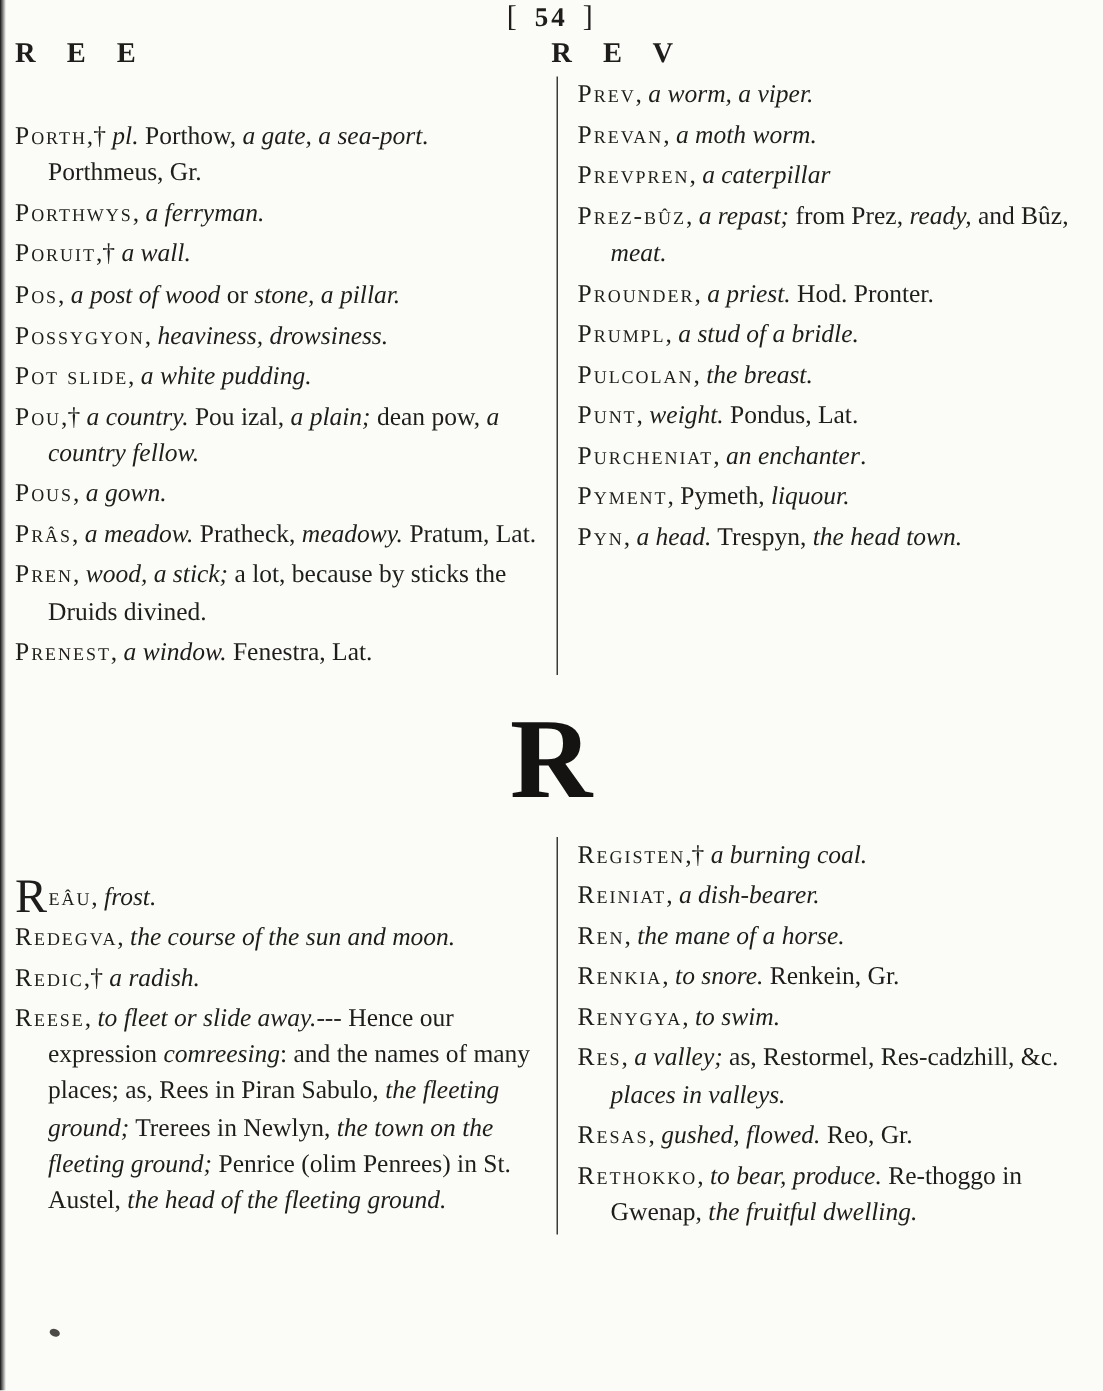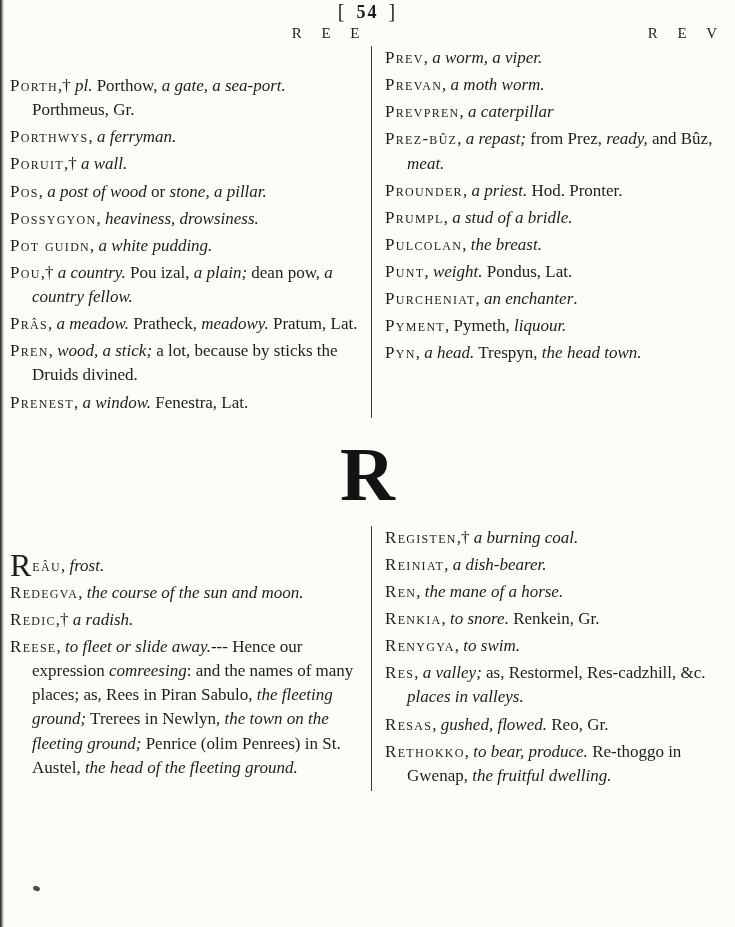--- a/index.html
+++ b/index.html
@@ -50,23 +50,23 @@
     font-size: 20px;
     padding: 0 10px;
   }
   
   .headers-row {
     display: flex;
     margin-bottom: 4px;
   }
   .headers-row .hdr {
     flex: 1 1 50%;
-    text-align: right;
-    font-size: 15px;
-    font-weight: normal;
+    text-align: left;
+    font-size: 19px;
+    font-weight: bold;
     letter-spacing: 8px;
   }
   
   .section {
     display: flex;
     align-items: stretch;
   }
   .col {
     box-sizing: border-box;
   }
@@ -127,22 +127,23 @@
     <div class="hdr">R E V</div>
   </div>
 
   <div class="section">
     <div class="col col-left">
         <p class="entry"><span class="seg-sc">Porth</span><span class="seg-r">,† </span><span class="seg-i">pl.</span><span class="seg-r"> Porthow, </span><span class="seg-i">a gate, a sea-port.</span><span class="seg-r">  Porthmeus, Gr.</span></p>
         <p class="entry"><span class="seg-sc">Porthwys</span><span class="seg-r">, </span><span class="seg-i">a ferryman.</span></p>
         <p class="entry"><span class="seg-sc">Poruit</span><span class="seg-r">,† </span><span class="seg-i">a wall.</span></p>
         <p class="entry"><span class="seg-sc">Pos</span><span class="seg-r">, </span><span class="seg-i">a post of wood </span><span class="seg-r">or </span><span class="seg-i">stone, a pillar.</span></p>
         <p class="entry"><span class="seg-sc">Possygyon</span><span class="seg-r">, </span><span class="seg-i">heaviness, drowsiness.</span></p>
-        <p class="entry"><span class="seg-sc">Pot guidn</span><span class="seg-r">, </span><span class="seg-i">a white pudding.</span></p>
+        <p class="entry"><span class="seg-sc">Pot slide</span><span class="seg-r">, </span><span class="seg-i">a white pudding.</span></p>
         <p class="entry"><span class="seg-sc">Pou</span><span class="seg-r">,† </span><span class="seg-i">a country.</span><span class="seg-r">  Pou izal, </span><span class="seg-i">a plain;</span><span class="seg-r"> dean pow, </span><span class="seg-i">a country fellow.</span></p>
+        <p class="entry"><span class="seg-sc">Pous</span><span class="seg-r">, </span><span class="seg-i">a gown.</span></p>
         <p class="entry"><span class="seg-sc">Prâs</span><span class="seg-r">, </span><span class="seg-i">a meadow.</span><span class="seg-r">  Pratheck, </span><span class="seg-i">meadowy.</span><span class="seg-r"> Pratum, Lat.</span></p>
         <p class="entry"><span class="seg-sc">Pren</span><span class="seg-r">, </span><span class="seg-i">wood, a stick;</span><span class="seg-r">  a lot, because by sticks the Druids divined.</span></p>
         <p class="entry"><span class="seg-sc">Prenest</span><span class="seg-r">, </span><span class="seg-i">a window.</span><span class="seg-r">  Fenestra, Lat.</span></p>
       </div>
     <div class="col col-right">
         <p class="entry"><span class="seg-sc">Prev</span><span class="seg-r">, </span><span class="seg-i">a worm, a viper.</span></p>
         <p class="entry"><span class="seg-sc">Prevan</span><span class="seg-r">, </span><span class="seg-i">a moth worm.</span></p>
         <p class="entry"><span class="seg-sc">Prevpren</span><span class="seg-r">, </span><span class="seg-i">a caterpillar</span></p>
         <p class="entry"><span class="seg-sc">Prez-bûz</span><span class="seg-r">, </span><span class="seg-i">a repast;</span><span class="seg-r"> from </span><span class="seg-b">Prez</span><span class="seg-r">, </span><span class="seg-i">ready,</span><span class="seg-r"> and </span><span class="seg-b">Bûz</span><span class="seg-r">, </span><span class="seg-i">meat.</span></p>
         <p class="entry"><span class="seg-sc">Prounder</span><span class="seg-r">, </span><span class="seg-i">a priest.</span><span class="seg-r">  Hod. Pronter.</span></p>

